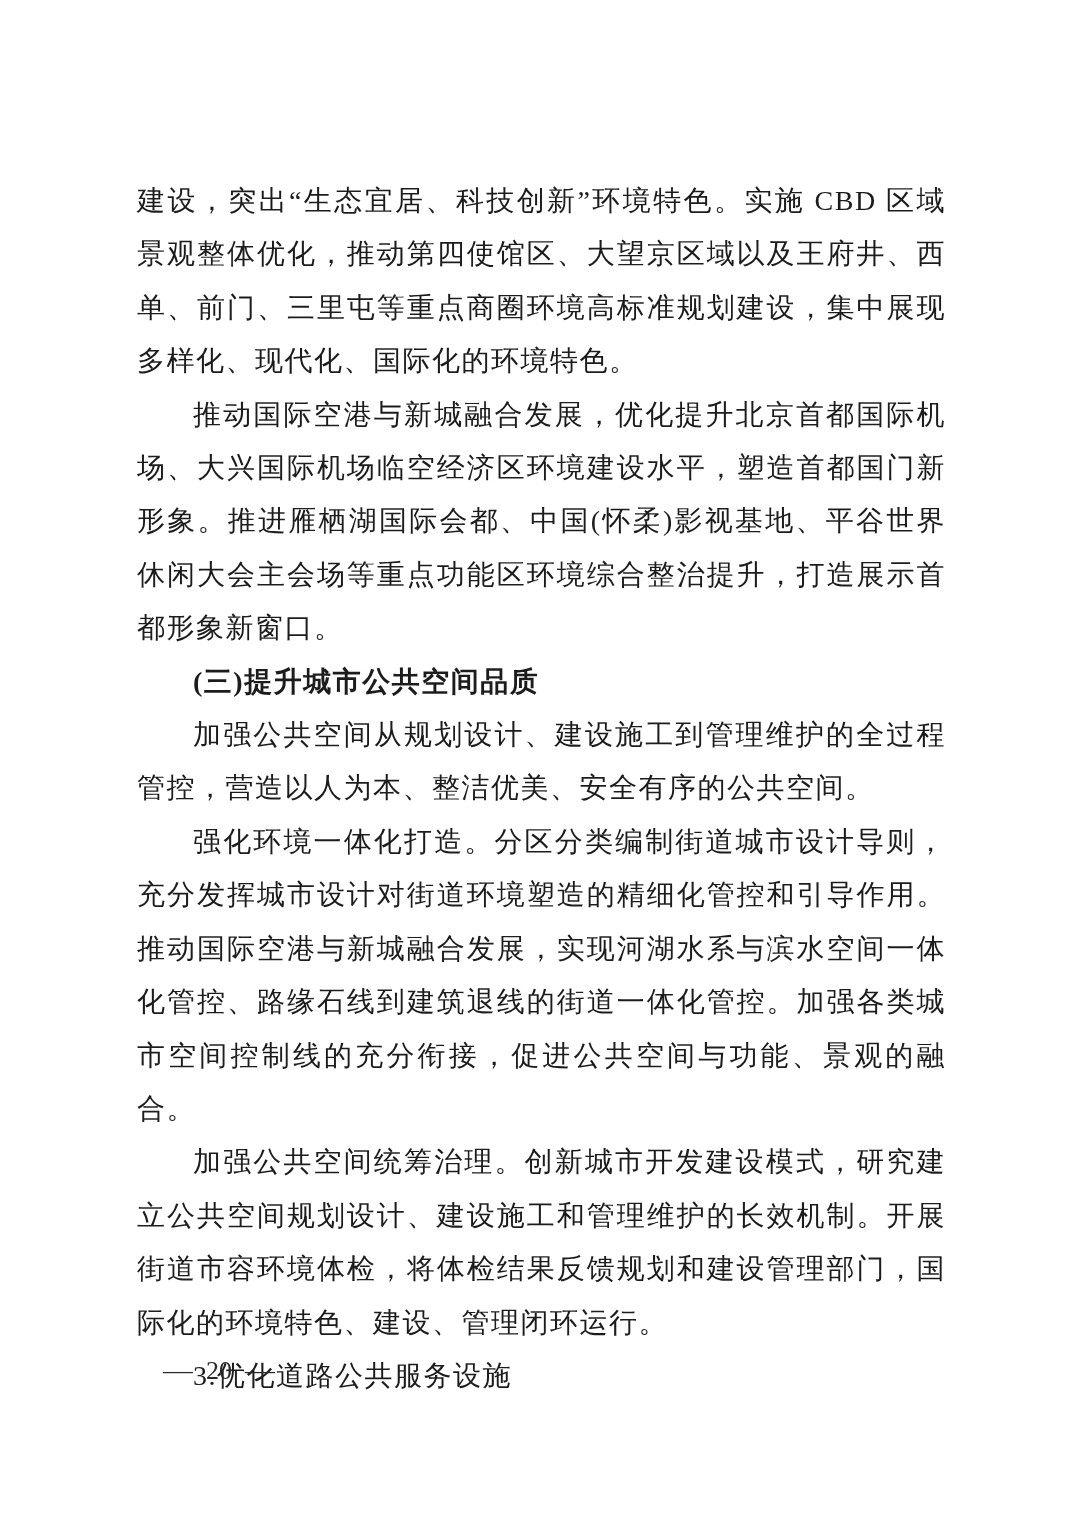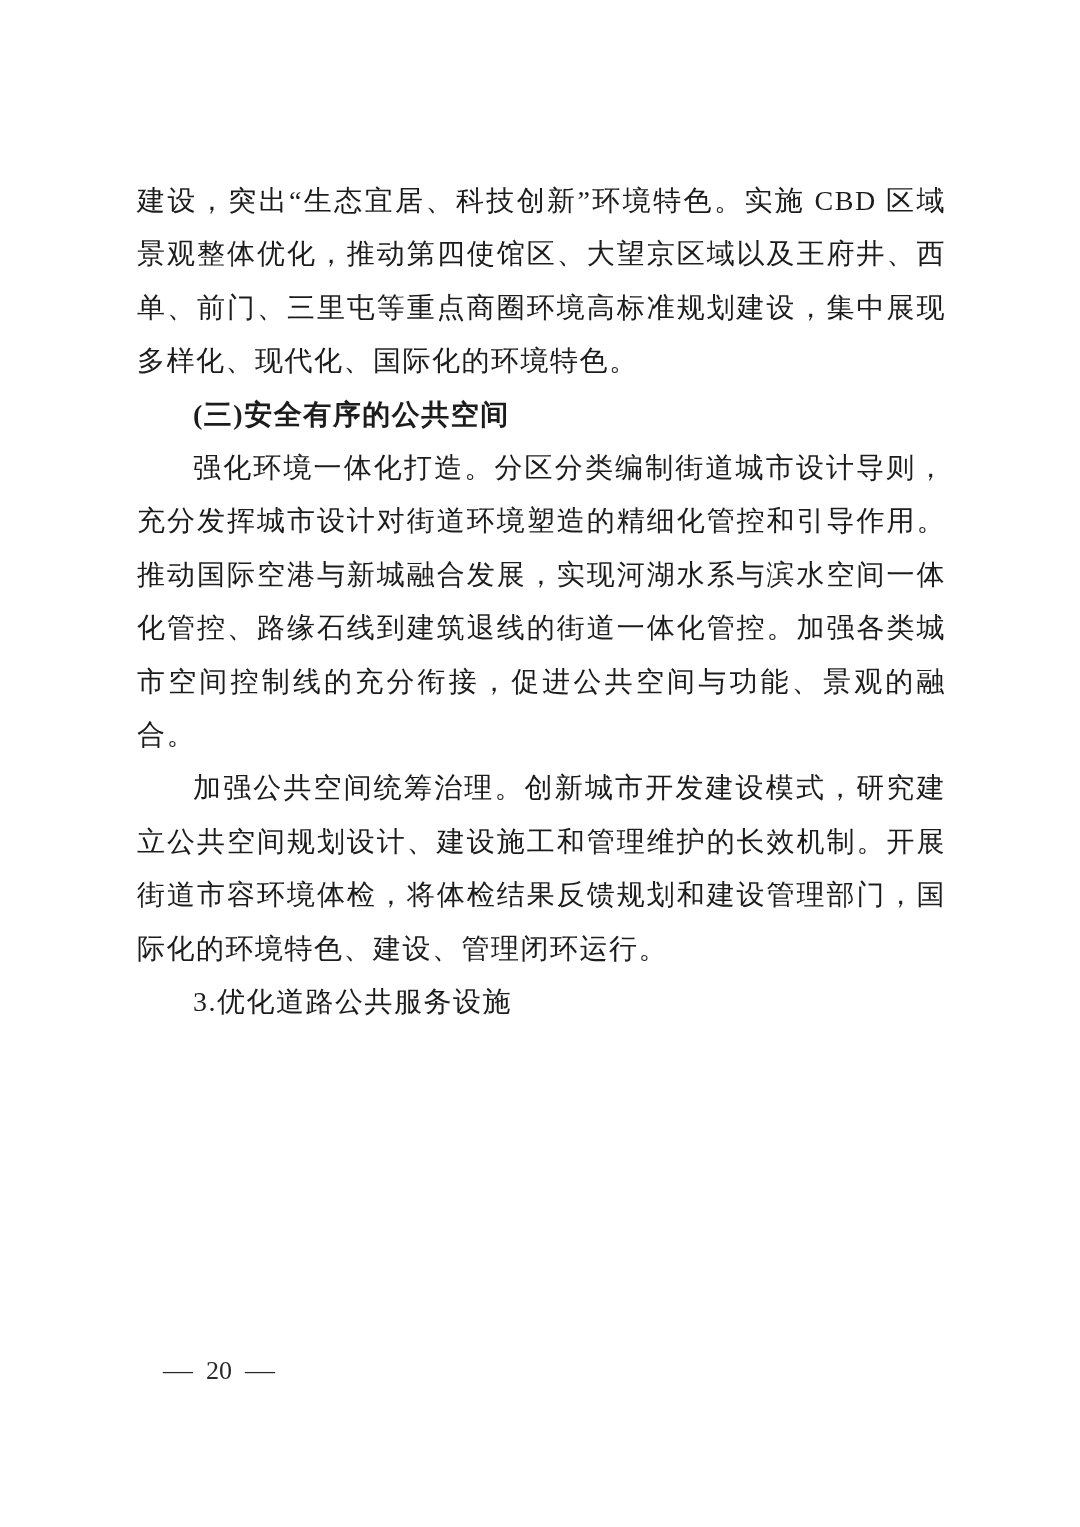--- a/index.html
+++ b/index.html
@@ -59,21 +59,23 @@
     transform: scaleX(1.15);
   }
 </style>
 </head>
 <body>
 
 <div class="page">
 
   <main class="content">
     <p class="no-indent">建设，突出“生态宜居、科技创新”环境特色。实施 CBD 区域景观整体优化，推动第四使馆区、大望京区域以及王府井、西单、前门、三里屯等重点商圈环境高标准规划建设，集中展现多样化、现代化、国际化的环境特色。</p>
-    <p class="heading">(三)安全有序的公共空间</p>
+    <p>推动国际空港与新城融合发展，优化提升北京首都国际机场、大兴国际机场临空经济区环境建设水平，塑造首都国门新形象。推进雁栖湖国际会都、中国(怀柔)影视基地、平谷世界休闲大会主会场等重点功能区环境综合整治提升，打造展示首都形象新窗口。</p>
+    <p class="heading">(三)提升城市公共空间品质</p>
+    <p>加强公共空间从规划设计、建设施工到管理维护的全过程管控，营造以人为本、整洁优美、安全有序的公共空间。</p>
     <p>强化环境一体化打造。分区分类编制街道城市设计导则，充分发挥城市设计对街道环境塑造的精细化管控和引导作用。推动国际空港与新城融合发展，实现河湖水系与滨水空间一体化管控、路缘石线到建筑退线的街道一体化管控。加强各类城市空间控制线的充分衔接，促进公共空间与功能、景观的融合。</p>
     <p>加强公共空间统筹治理。创新城市开发建设模式，研究建立公共空间规划设计、建设施工和管理维护的长效机制。开展街道市容环境体检，将体检结果反馈规划和建设管理部门，国际化的环境特色、建设、管理闭环运行。</p>
     <p>3.优化道路公共服务设施</p>
   </main>
 
   <div class="footer">
     <span class="dash">—</span>
     <span>20</span>
     <span class="dash">—</span>
   </div>

